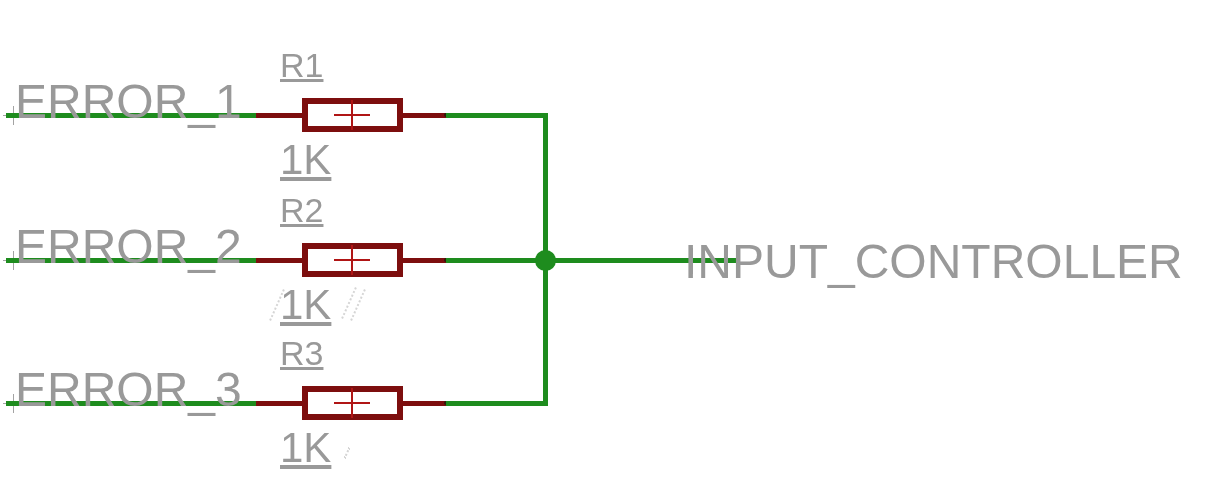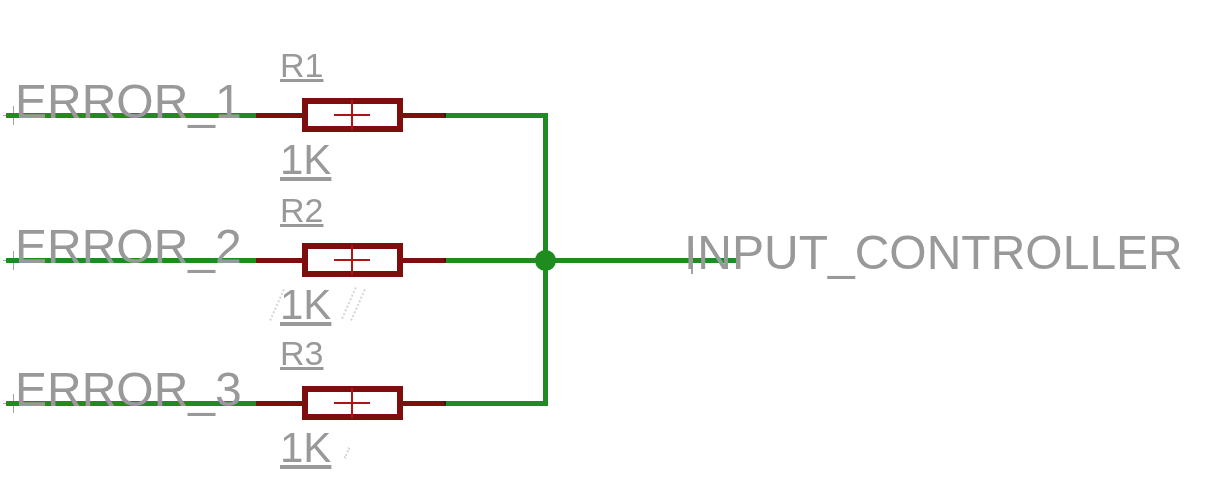--- a/index.html
+++ b/index.html
@@ -38,21 +38,21 @@
   .pin-dot{position:absolute;left:444px;top:-2px;width:4px;height:4px;border-radius:50%;background:#2a1a0a;}
 
   .lbl{position:absolute;line-height:1;white-space:nowrap;color:#999999;}
   .net-lbl{left:15px;top:-37px;font-size:48px;}
   .ref-lbl{left:280px;top:-67px;font-size:34px;text-decoration:underline;}
   .val-lbl{left:280px;top:24px;font-size:42px;text-decoration:underline;}
 
   .trunk{position:absolute;left:543px;top:113px;width:5px;height:293px;background:#1e8c1e;}
   .junction{position:absolute;left:535px;top:250px;width:21px;height:21px;border-radius:50%;background:#1e8c1e;}
 
-  .out-lbl{position:absolute;left:684px;top:229px;font-size:48px;line-height:1;white-space:nowrap;color:#999999;}
+  .out-lbl{position:absolute;left:684px;top:238px;font-size:48px;line-height:1;white-space:nowrap;color:#999999;}
   .out-tick{position:absolute;left:691px;top:248px;width:2px;height:26px;background:#a3a3a3;}
 
   
   .ghost{position:absolute;width:0;height:34px;border-left:2px dotted #bfbfbf;opacity:.65;transform:rotate(24deg);}
   .g1{left:276px;top:28px;}
   .g2{left:348px;top:26px;}
   .g3{left:357px;top:28px;}
   .g4{left:346px;top:44px;height:12px;}
 </style>
 </head>

